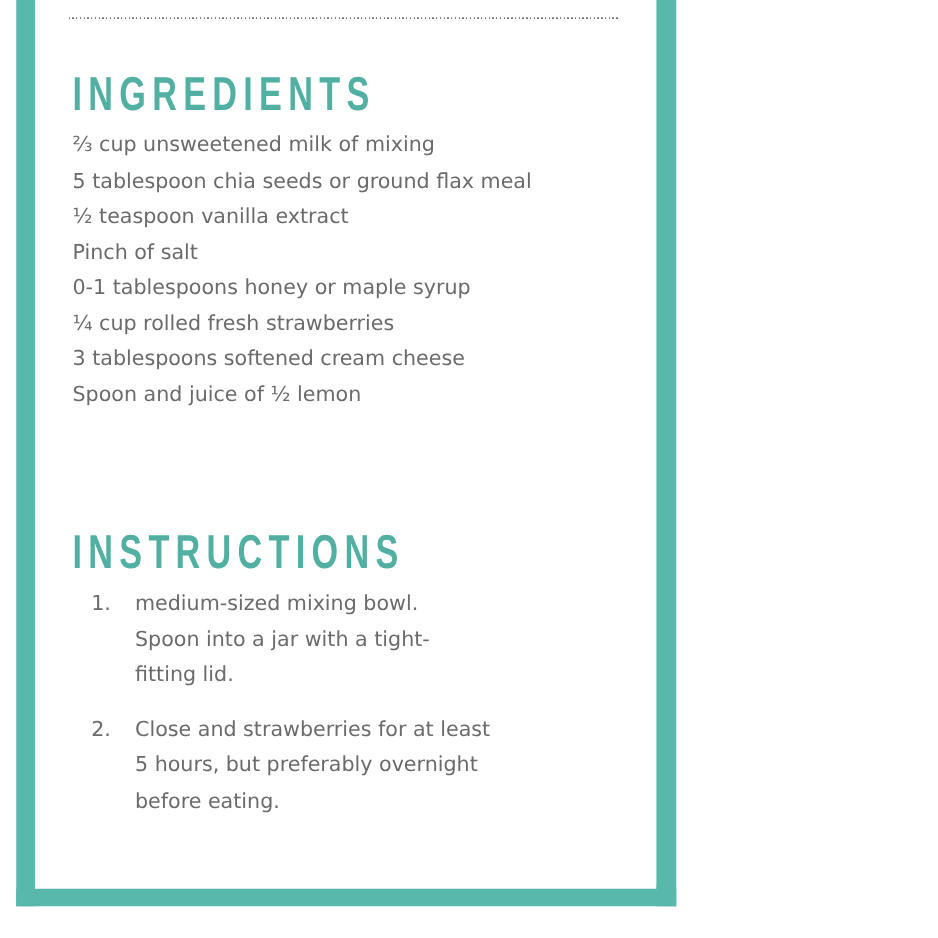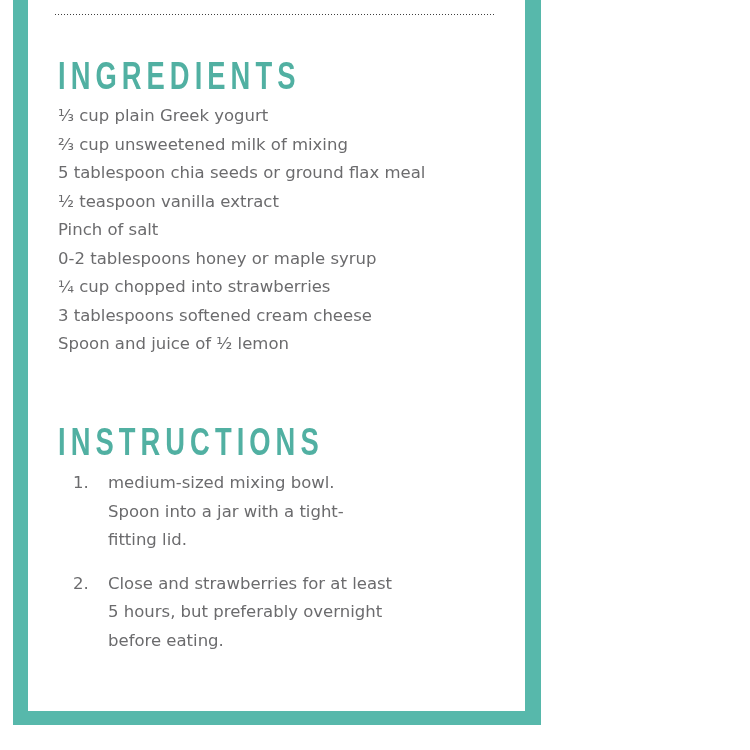--- a/index.html
+++ b/index.html
@@ -81,27 +81,26 @@
   <div class="frame-left"></div>
   <div class="frame-right"></div>
   <div class="frame-bottom"></div>
 
   <div class="card">
     <div class="divider"></div>
 
     <h2 class="heading h-ing">INGREDIENTS</h2>
 
     <ul class="ing-list">
-        <li>⅓ cup plain Greek yogurt</li>
         <li>⅔ cup unsweetened milk of mixing</li>
         <li>5 tablespoon chia seeds or ground flax meal</li>
         <li>½ teaspoon vanilla extract</li>
         <li>Pinch of salt</li>
-        <li>0-2 tablespoons honey or maple syrup</li>
-        <li>¼ cup chopped into strawberries</li>
+        <li>0-1 tablespoons honey or maple syrup</li>
+        <li>¼ cup rolled fresh strawberries</li>
         <li>3 tablespoons softened cream cheese</li>
         <li>Spoon and juice of ½ lemon</li>
       </ul>
 
     <h2 class="heading h-ins">INSTRUCTIONS</h2>
 
     <ol class="steps">
         <li class="step">
           <span class="num">1.</span>
           <div class="step-text">

